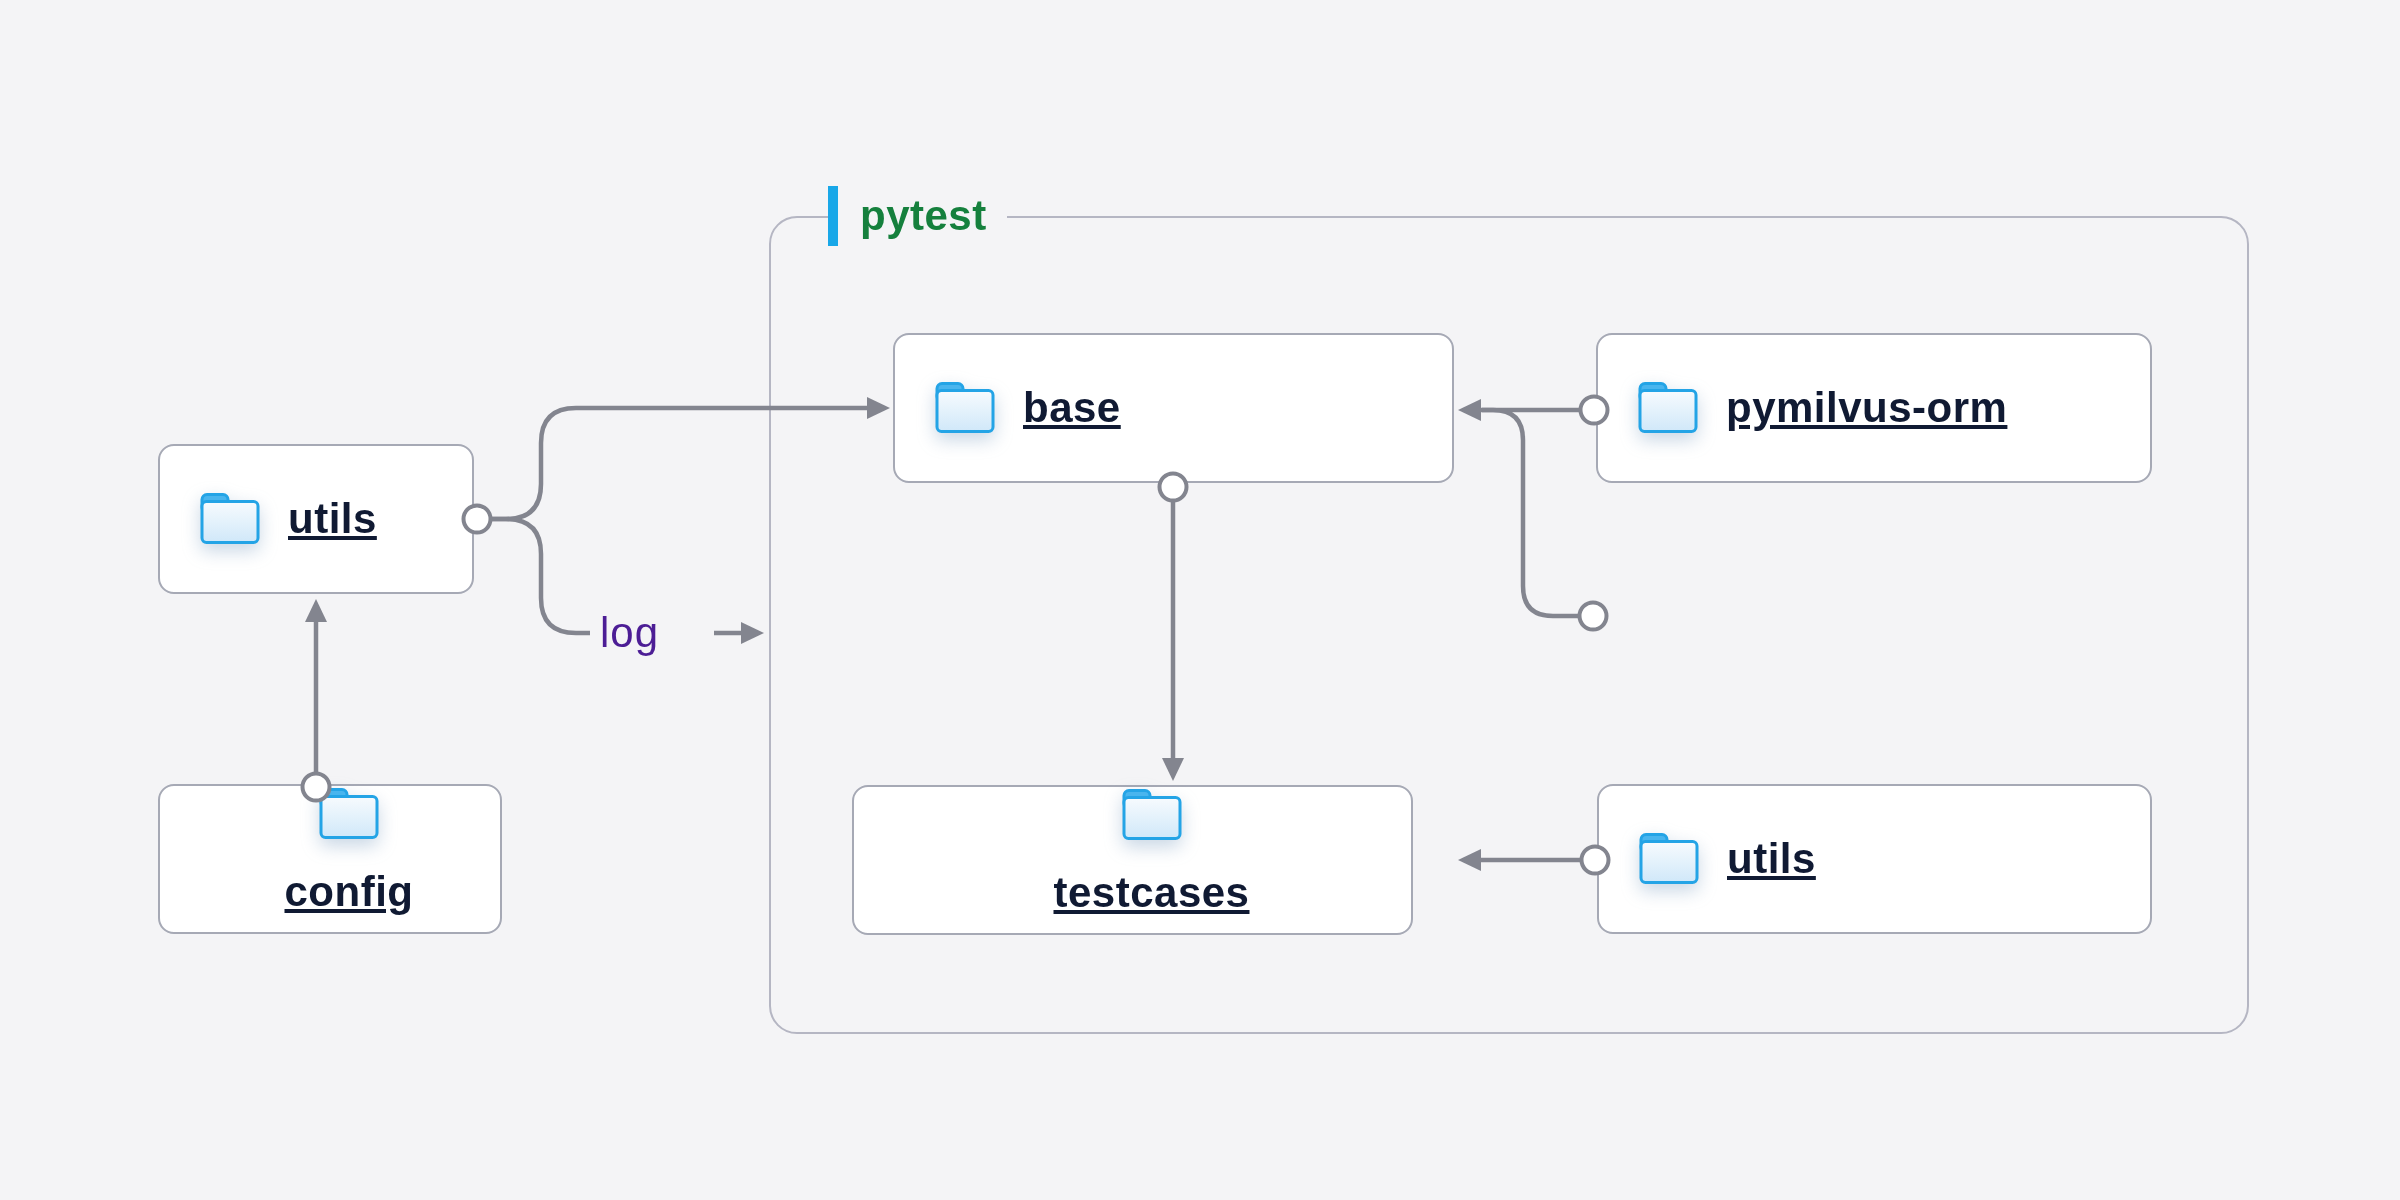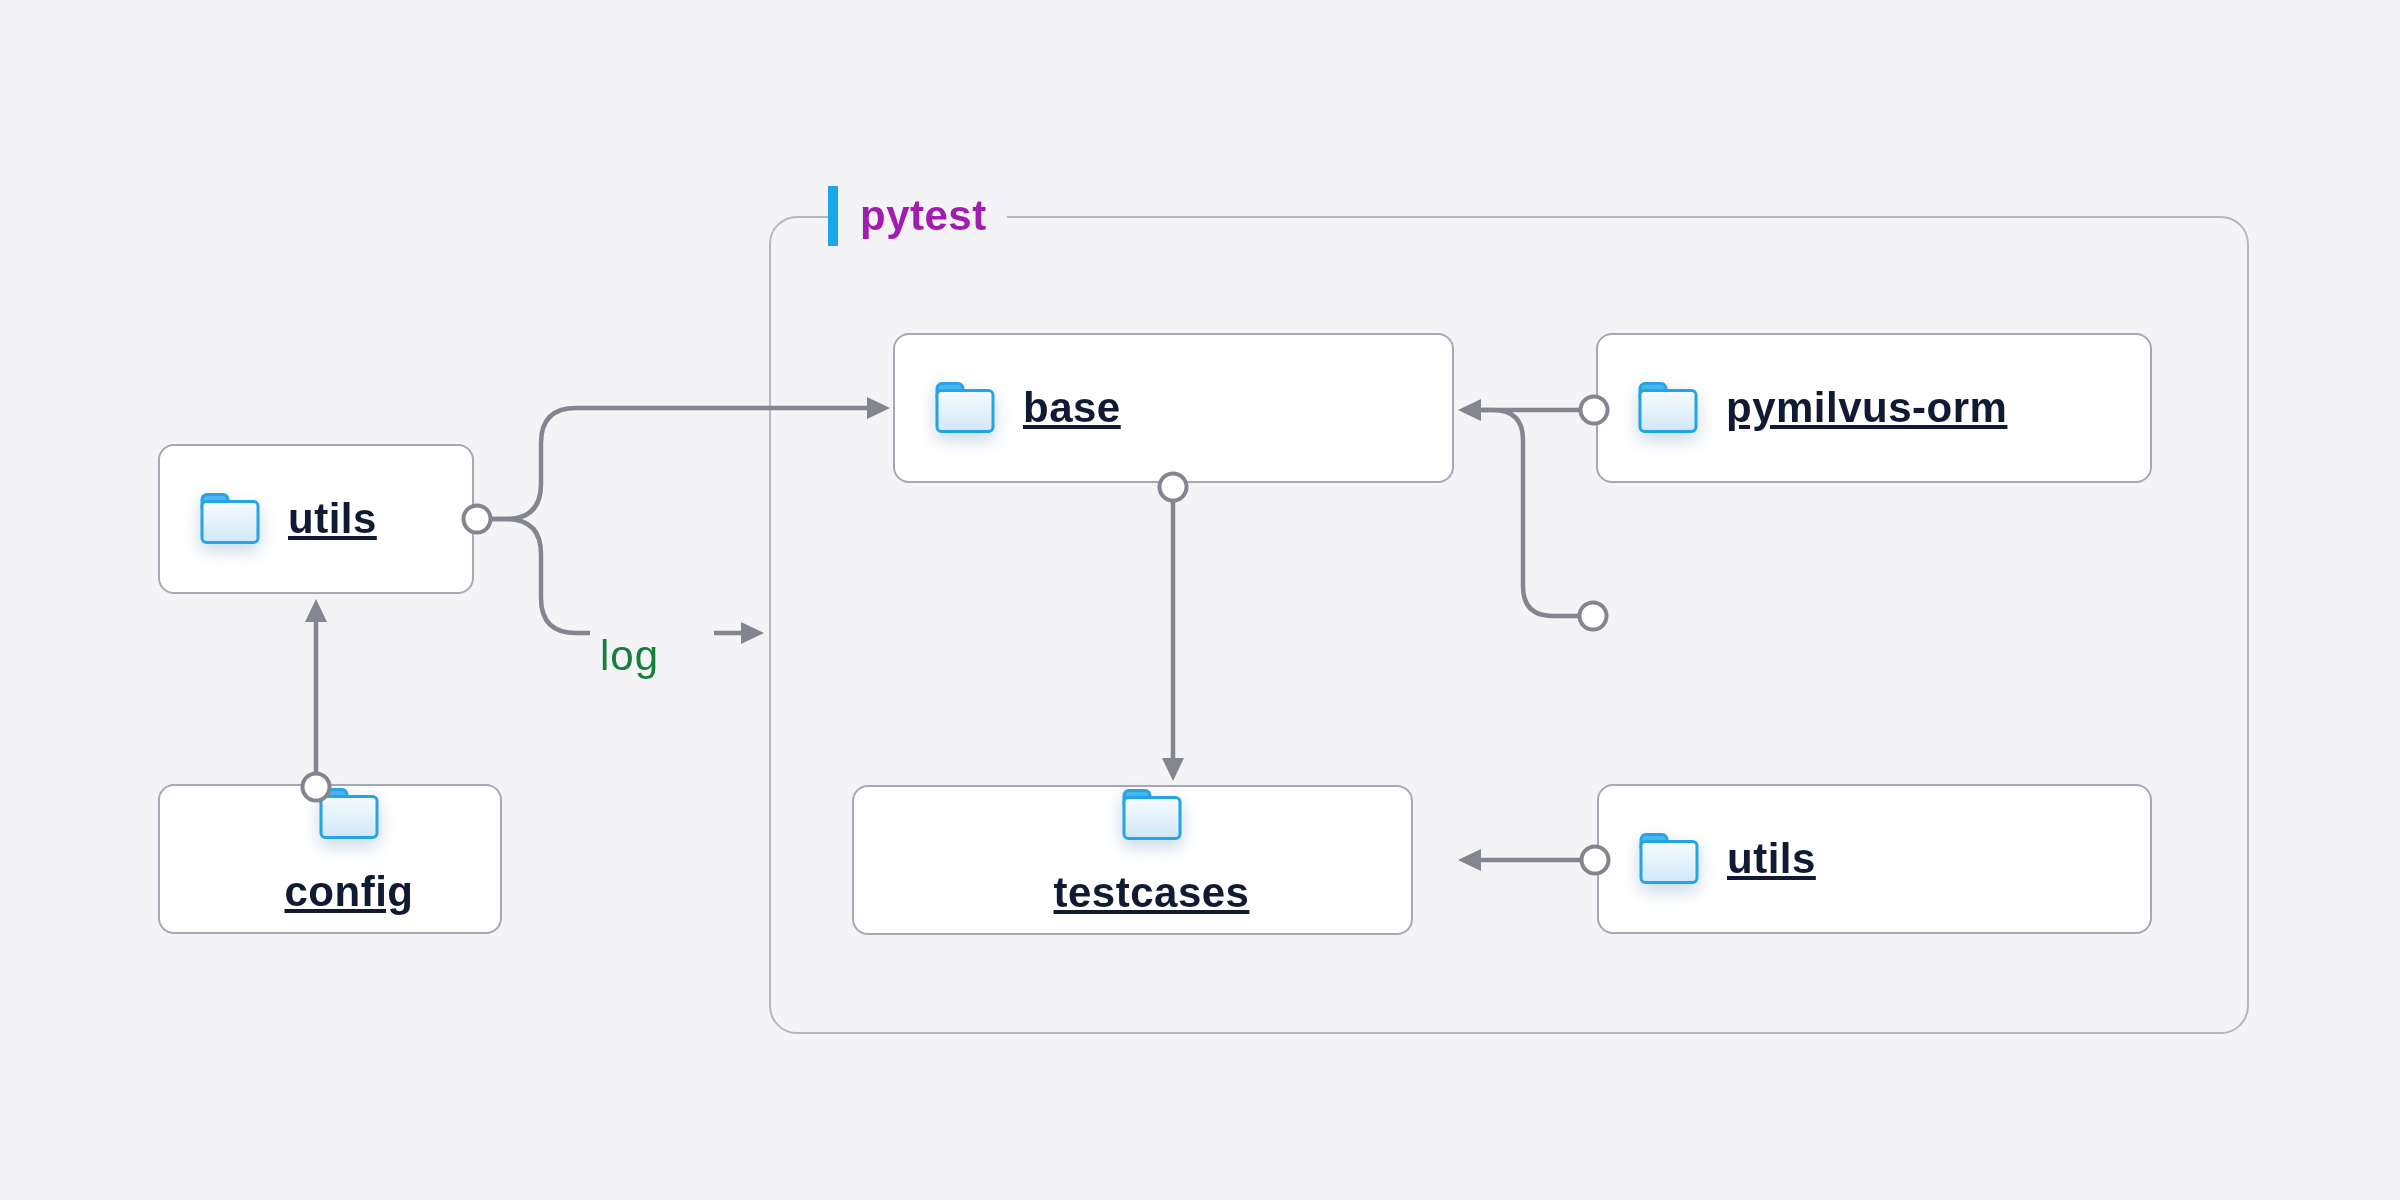--- a/index.html
+++ b/index.html
@@ -42,21 +42,21 @@
     width: 10px;
     height: 60px;
     background: #18a7e8;
     flex: 0 0 auto;
   }
   .group-label .label-text {
     background: #f4f4f6;
     padding: 0 20px 0 22px;
     font-size: 42px;
     font-weight: 700;
-    color: #a21caf;
+    color: #15803d;
     line-height: 60px;
     letter-spacing: 0.5px;
   }
   
   .node {
     position: absolute;
     height: 150px;
     background: #ffffff;
     border: 2.5px solid #a6a9b5;
     border-radius: 16px;
@@ -92,26 +92,26 @@
     left: 0;
     top: 0;
     width: 2400px;
     height: 1200px;
     z-index: 4;
     pointer-events: none;
   }
   .edge-text {
     position: absolute;
     left: 600px;
-    top: 625px;
+    top: 602px;
     height: 62px;
     line-height: 62px;
     font-size: 42px;
     font-weight: 500;
-    color: #15803d;
+    color: #4c1d95;
     letter-spacing: 1px;
     z-index: 4;
   }
 </style>
 </head>
 <body>
 
 <div class="canvas">
 
   <div class="group-box"></div>

